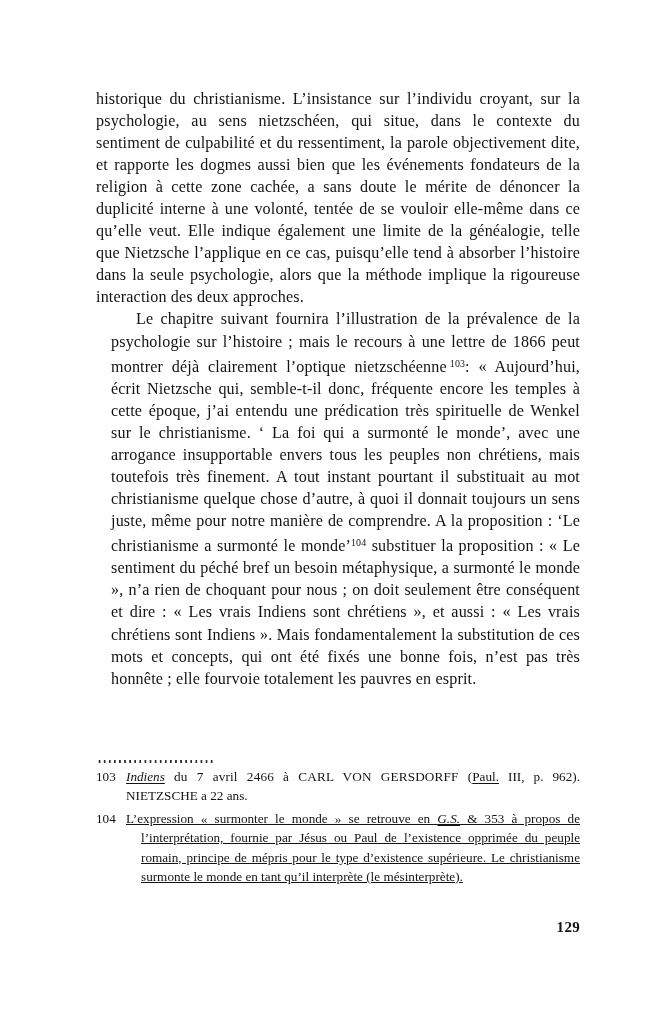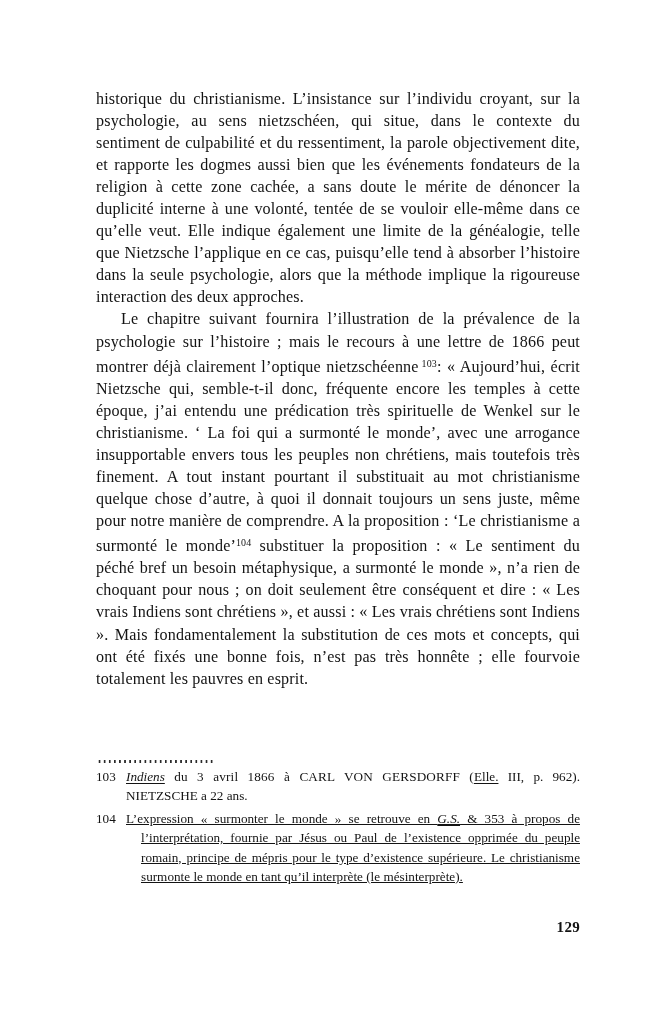--- a/index.html
+++ b/index.html
@@ -38,20 +38,21 @@
     font-size: 16.1px;
     line-height: 22.05px;
     text-align: justify;
     text-justify: inter-word;
     hyphens: none;
     letter-spacing: 0.01em;
   }
 
   .body-par.indented {
     text-indent: 1.55em;
+    margin-left: 15px;
   }
 
   .fn-ref {
     font-size: 0.62em;
     vertical-align: 0.52em;
     letter-spacing: 0.01em;
   }
 
   .fn-ref.spaced {
     margin-left: 0.30em;
@@ -151,21 +152,21 @@
 
     <p class="body-par indented"><span>Le chapitre suivant fournira l’illustration de la prévalence de la psychologie sur l’histoire ; mais le recours à une lettre de 1866 peut montrer déjà clairement l’optique nietzschéenne</span><span class="fn-ref spaced">103</span><span>: « Aujourd’hui, écrit Nietzsche qui, semble-t-il donc, fréquente encore les temples à cette époque, j’ai entendu une prédication très spirituelle de Wenkel sur le christianisme. ‘ La foi qui a surmonté le monde’, avec une arrogance insupportable envers tous les peuples non chrétiens, mais toutefois très finement. A tout instant pourtant il substituait au mot christianisme quelque chose d’autre, à quoi il donnait toujours un sens juste, même pour notre manière de comprendre. A la proposition : ‘Le christianisme a surmonté le monde’</span><span class="fn-ref">104</span><span> substituer la proposition : « Le sentiment du péché bref un besoin métaphysique, a surmonté le monde », n’a rien de choquant pour nous ; on doit seulement être conséquent et dire : « Les vrais Indiens sont chrétiens », et aussi : « Les vrais chrétiens sont Indiens ». Mais fondamentalement la substitution de ces mots et concepts, qui ont été fixés une bonne fois, n’est pas très honnête ; elle fourvoie totalement les pauvres en esprit.</span></p>
 
   </div>
 
   <div class="footnotes">
 
     <div class="fn-rule"></div>
 
     <div class="fn-item fn-103">
-      <span class="fn-num">103</span><span class="fn-text"><span class="fn-underline-italic">Indiens</span><span class="caps"> du 3 avril 1866 à CARL VON GERSDORFF (</span><span class="fn-underline">Elle.</span><span> III, p. 962). NIETZSCHE a 22 ans.</span></span>
+      <span class="fn-num">103</span><span class="fn-text"><span class="fn-underline-italic">Indiens</span><span class="caps"> du 7 avril 2466 à CARL VON GERSDORFF (</span><span class="fn-underline">Paul.</span><span> III, p. 962). NIETZSCHE a 22 ans.</span></span>
     </div>
 
     <div class="fn-item fn-104">
       <span class="fn-num">104</span>
         <span class="fn-text"><span>L’expression « surmonter le monde » se retrouve en </span><span class="fn-underline-italic">G.S.</span><span> &amp; 353 à propos de l’interprétation, fournie par Jésus ou Paul de l’existence opprimée du peuple romain, principe de mépris pour le type d’existence supérieure. Le christianisme surmonte le monde en tant qu’il interprète (le mésinterprète).</span></span>
     </div>
 
   </div>
 
   <div class="folio">129</div>

